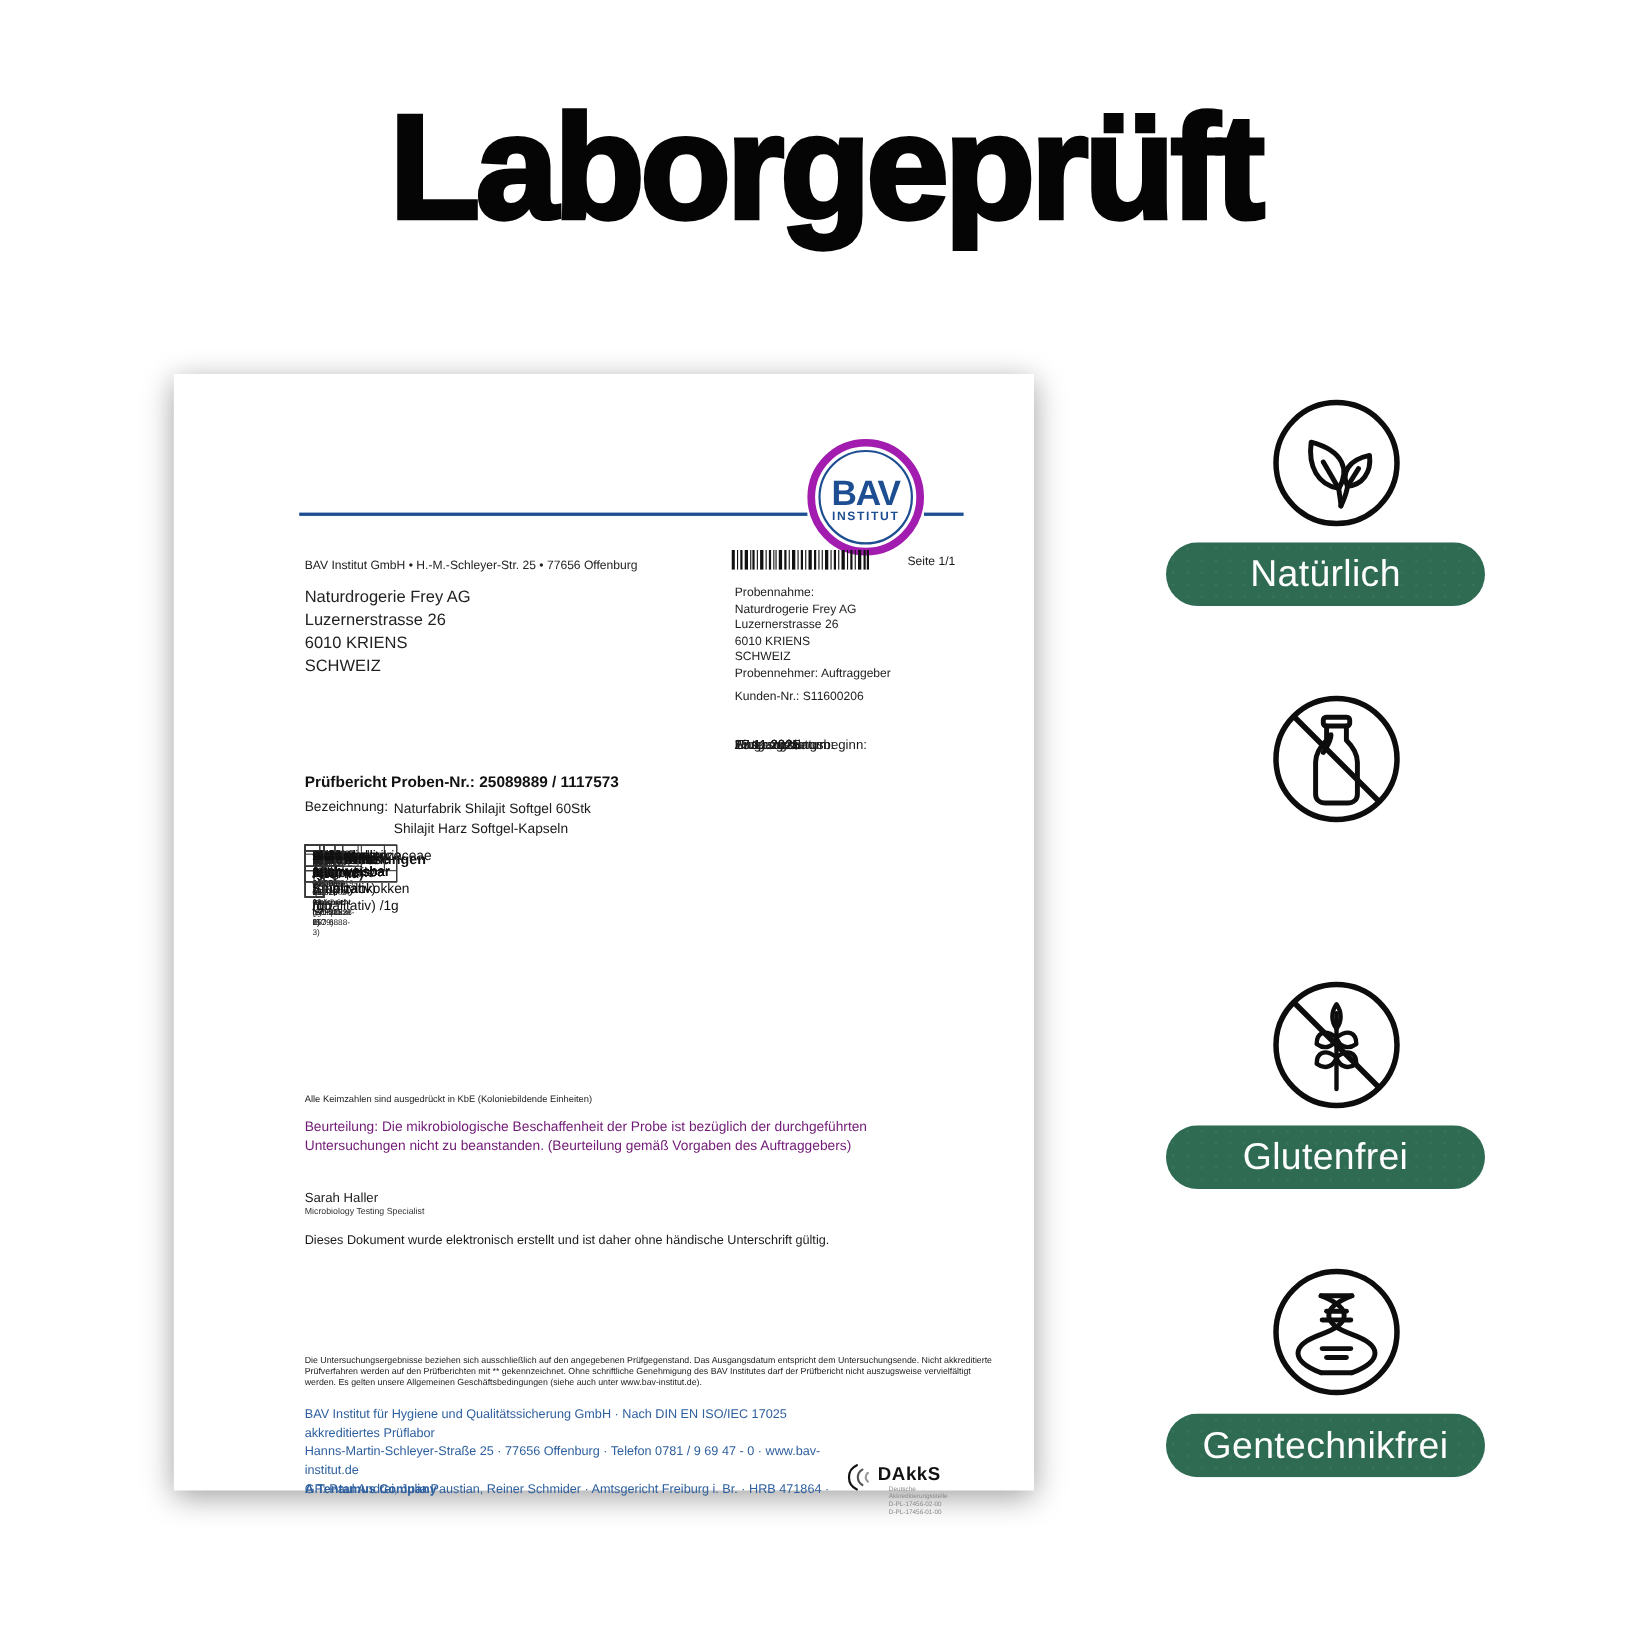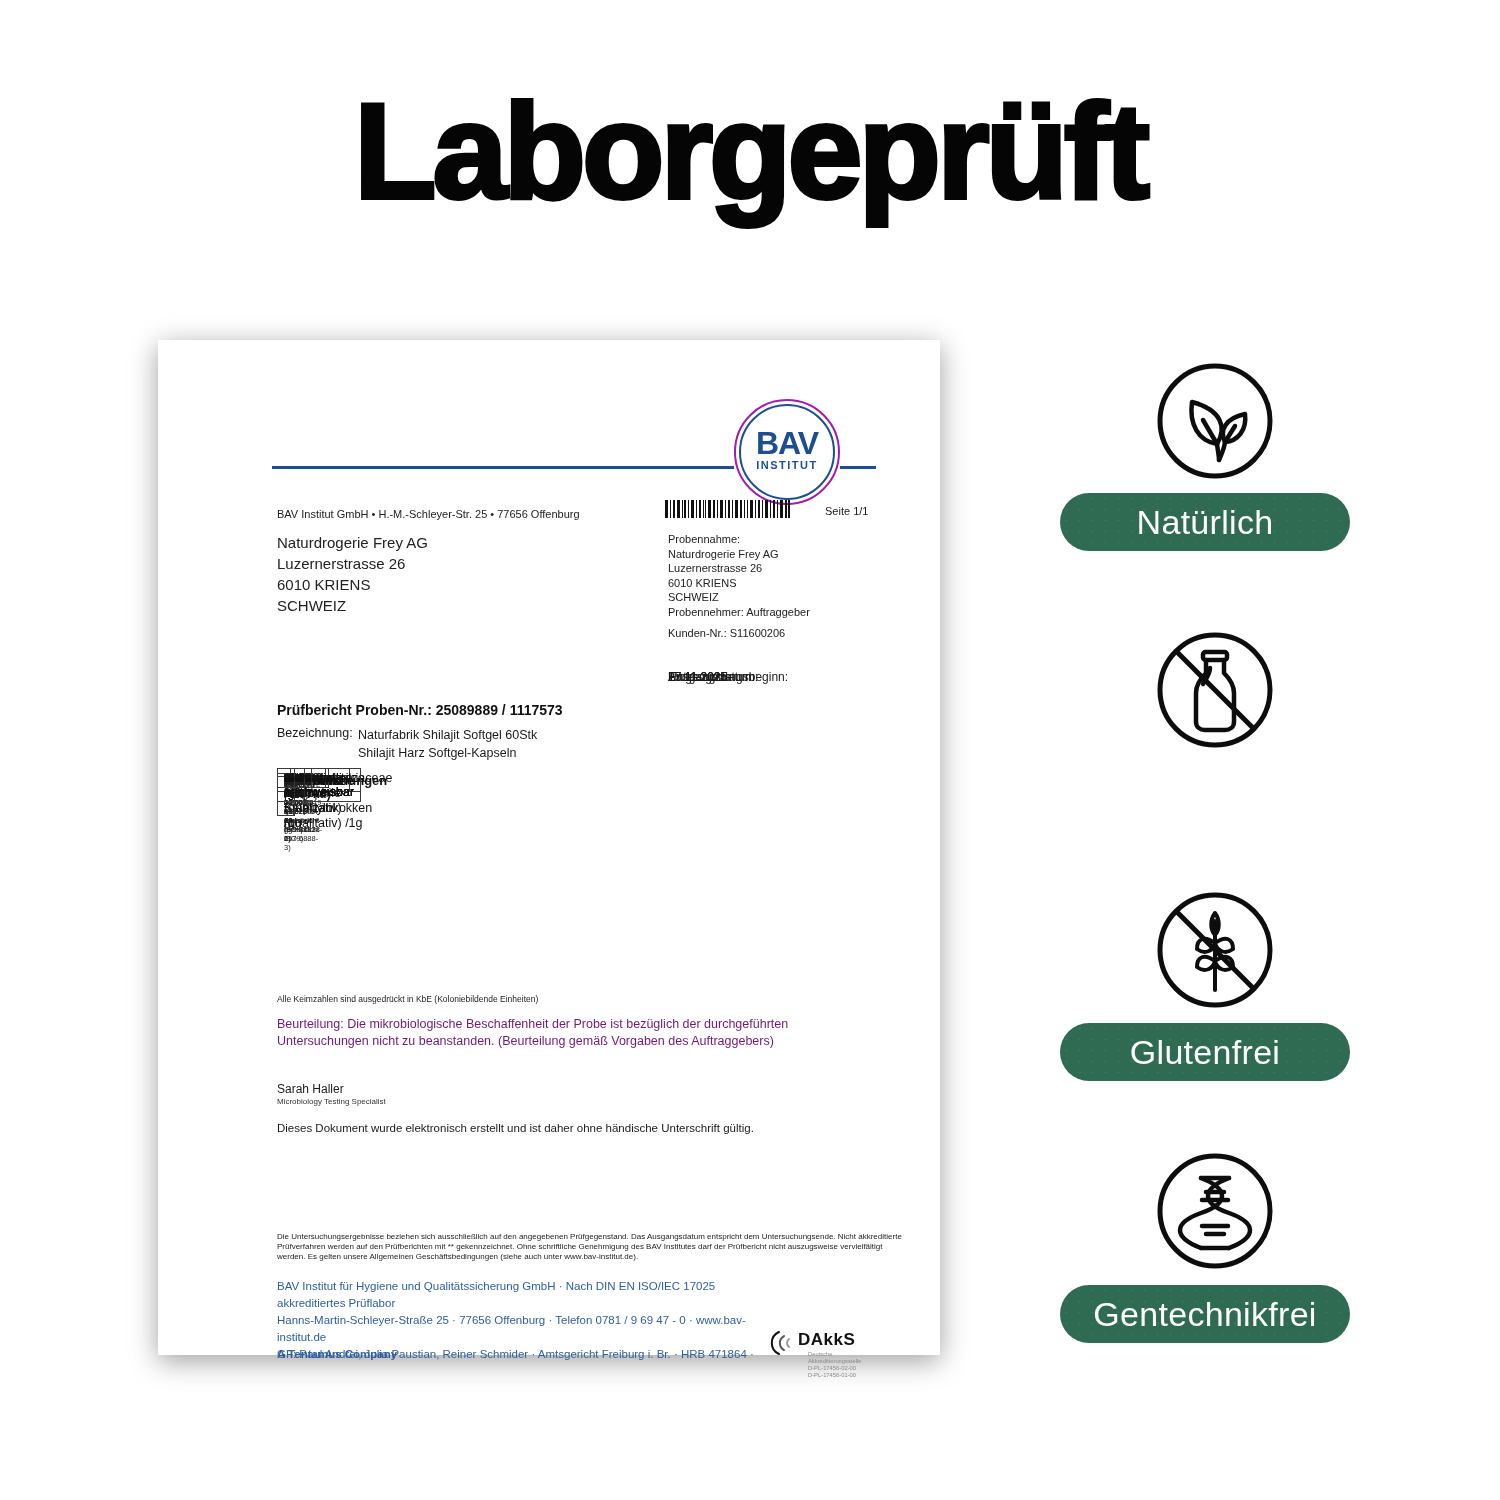--- a/index.html
+++ b/index.html
@@ -13,21 +13,21 @@
 
   
   .paper{position:absolute;left:158px;top:340px;width:782px;height:1015px;background:#ffffff;
          box-shadow:0 6px 26px rgba(0,0,0,.38);}
   .paper *{position:absolute;}
 
   .blue-line{background:#1d4e91;height:3px;top:126px;}
   .blue-line.left{left:114px;width:462px;}
   .blue-line.right{left:682px;width:36px;}
 
-  .bav-logo{left:576px;top:59px;width:106px;height:106px;border:2px solid #a21caf;border-radius:50%;
+  .bav-logo{left:576px;top:59px;width:106px;height:106px;border:7px solid #a21caf;border-radius:50%;
             background:#fff;box-sizing:border-box;}
   .bav-logo .ring{position:absolute;inset:3px;border:2px solid #1d4e91;border-radius:50%;}
   .bav-logo .t1{position:absolute;left:0;right:0;top:24px;text-align:center;
                 font-size:32px;font-weight:bold;color:#1d4e91;letter-spacing:-1px;}
   .bav-logo .t2{position:absolute;left:0;right:0;top:58px;text-align:center;
                 font-size:11px;font-weight:bold;color:#1d4e91;letter-spacing:1.5px;}
 
   .sender-line{left:119px;top:168px;font-size:11px;color:#222;}
   .recipient{left:119px;top:192px;font-size:15px;line-height:21px;color:#222;}
   .recipient div{position:static;}

